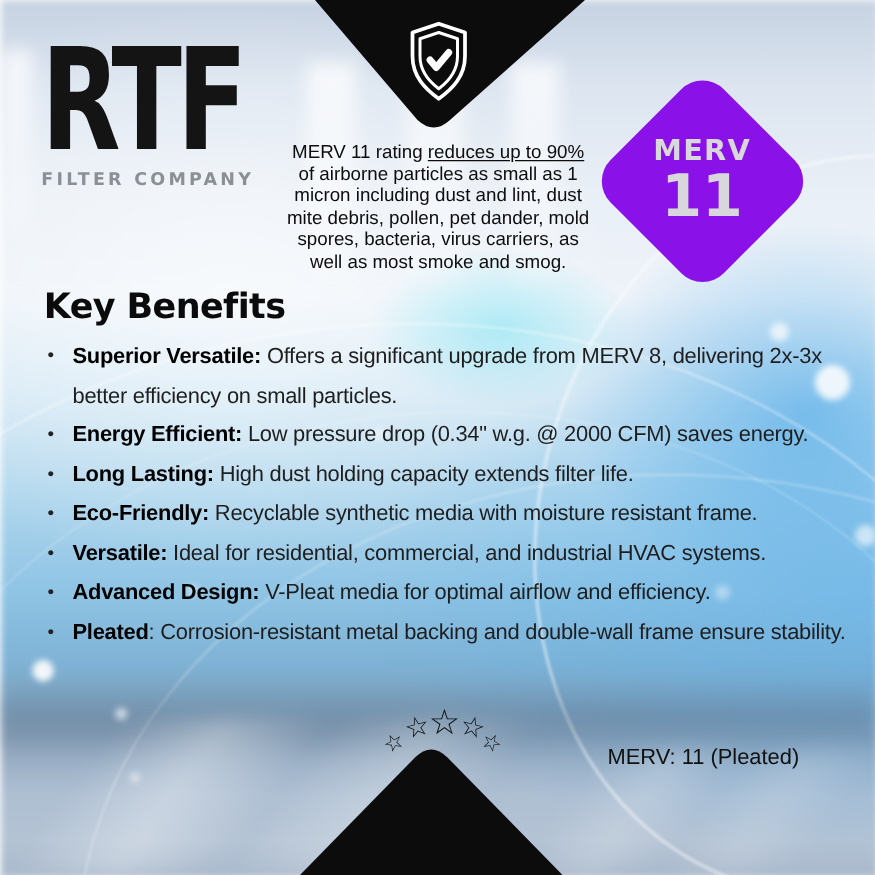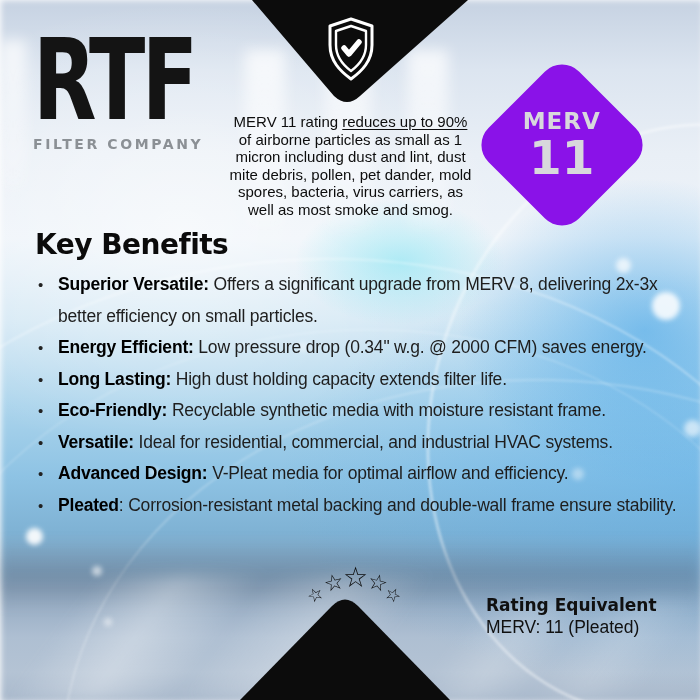--- a/index.html
+++ b/index.html
@@ -147,17 +147,16 @@
   <span class="star st2">☆</span>
   <span class="star st3">☆</span>
   <span class="star st4">☆</span>
   <span class="star st5">☆</span>
 
   <svg class="bottom-tri" width="230" height="112" viewBox="0 0 230 112">
     <path d="M10,112 L102,18 Q115,5 128,18 L220,112 Z" fill="#0c0c0c"></path>
   </svg>
 
   <div class="rating">
-    <div class="rating-title">Rating Equivalent</div>
     <div>MERV: 11 (Pleated)</div>
   </div>
 
 </div>
 
 </body></html>

